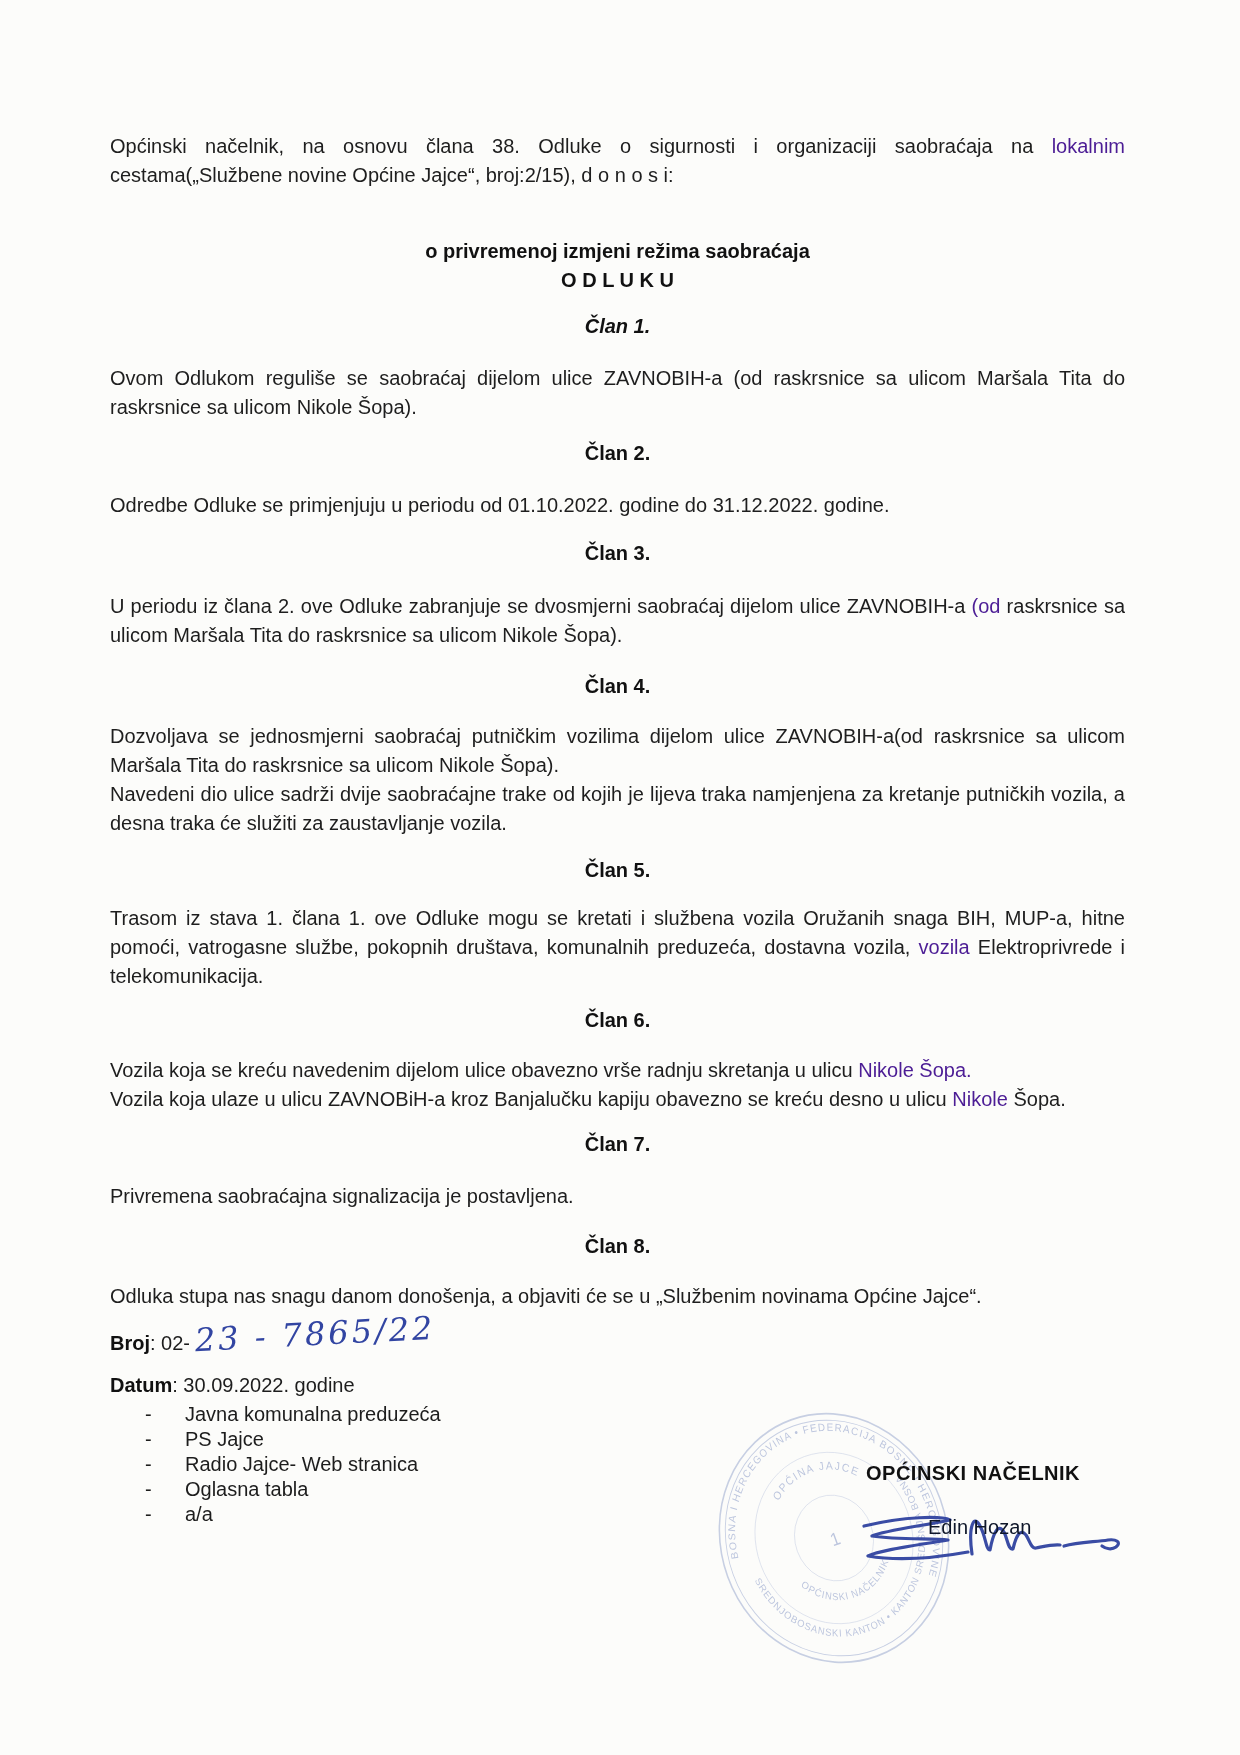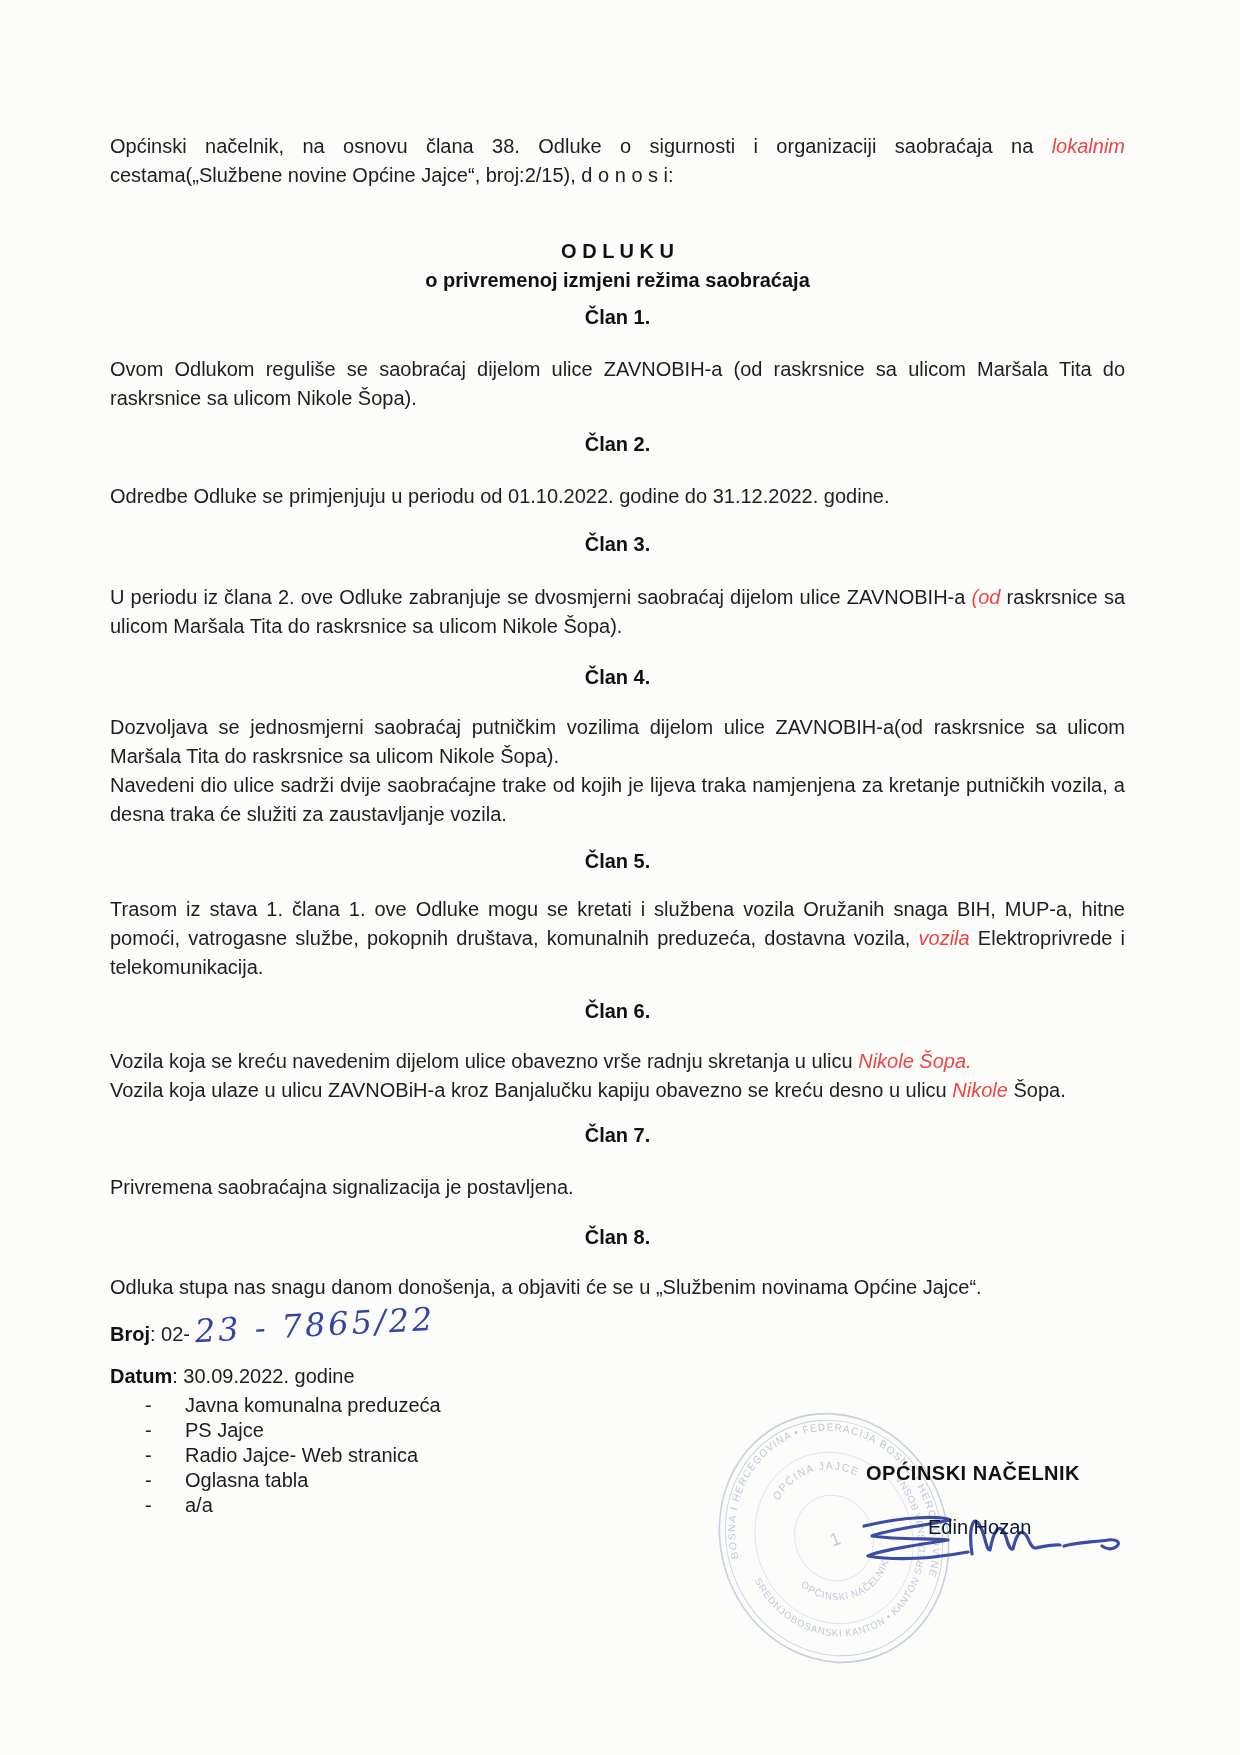--- a/index.html
+++ b/index.html
@@ -16,29 +16,29 @@
   .content {
     position:absolute; left:110px; top:0; width:1015px;
     overflow:hidden;
   }
   p, h3 { margin:0; }
   .body-text {
     font-size:20px; line-height:29px;
     text-align:justify;
     color:#1e1e1e;
   }
-  .muted { color:#ef4444;font-style:italic; }
+  .muted { color:#4c1d95; }
   .clan-heading {
     font-size:20px; line-height:29px;
     font-weight:bold; text-align:center; color:#111;
   }
   .title-block { text-align:center; font-weight:bold; font-size:20px; line-height:29px; color:#111; }
   .m-intro   { margin-top:132px; }
   .m-title   { margin-top:47px; }
-  .mh1 { margin-top:8px; } .mp1 { margin-top:23px; }
+  .mh1 { margin-top:17px;font-style:italic; } .mp1 { margin-top:23px; }
   .mh2 { margin-top:17px; } .mp2 { margin-top:23px; }
   .mh3 { margin-top:19px; } .mp3 { margin-top:24px; }
   .mh4 { margin-top:22px; } .mp4 { margin-top:21px; }
   .mh5 { margin-top:18px; } .mp5 { margin-top:19px; }
   .mh6 { margin-top:15px; } .mp6 { margin-top:21px; }
   .mh7 { margin-top:16px; } .mp7 { margin-top:23px; }
   .mh8 { margin-top:21px; } .mp8 { margin-top:21px; }
   .m-broj { margin-top:14px; }
   .m-datum { margin-top:13px; }
   .m-dostaviti { margin-top:23px; }
@@ -83,22 +83,22 @@
 </style>
 </head>
 <body>
 
 <div class="page">
   <div class="content">
 
     <p class="body-text m-intro"><span>Općinski načelnik, na osnovu člana 38. Odluke o sigurnosti i organizaciji saobraćaja na </span><span class="muted">lokalnim</span><span> cestama(„Službene novine Općine Jajce“, broj:2/15), d o n o s i:</span></p>
 
     <div class="title-block m-title">
+      <div>o privremenoj izmjeni režima saobraćaja</div>
       <div>O D L U K U</div>
-      <div>o privremenoj izmjeni režima saobraćaja</div>
     </div>
 
     <h3 class="clan-heading mh1">Član 1.</h3>
     <p class="body-text mp1"><span>Ovom Odlukom reguliše se saobraćaj dijelom ulice ZAVNOBIH-a (od raskrsnice sa ulicom Maršala Tita do raskrsnice sa ulicom Nikole Šopa).</span></p>
 
     <h3 class="clan-heading mh2">Član 2.</h3>
     <p class="body-text mp2"><span>Odredbe Odluke se primjenjuju u periodu od 01.10.2022. godine do 31.12.2022. godine.</span></p>
 
     <h3 class="clan-heading mh3">Član 3.</h3>
     <p class="body-text mp3"><span>U periodu iz člana 2. ove Odluke zabranjuje se dvosmjerni saobraćaj dijelom ulice ZAVNOBIH-a </span><span class="muted">(od</span><span> raskrsnice sa ulicom Maršala Tita do raskrsnice sa ulicom Nikole Šopa).</span></p>

